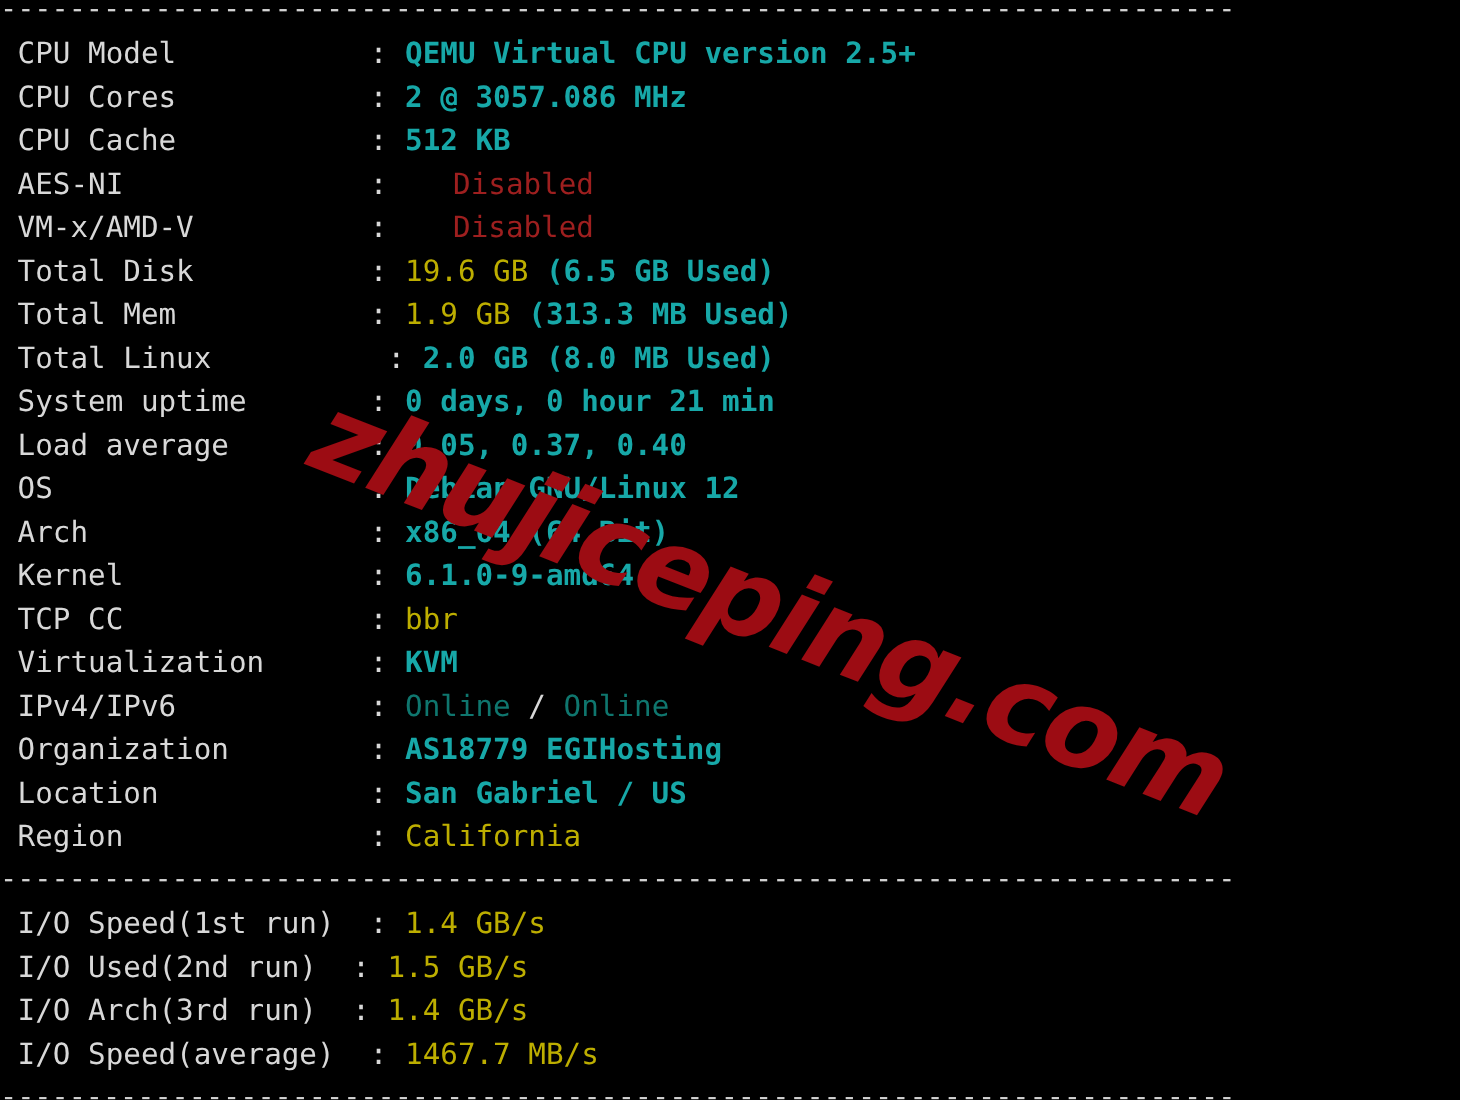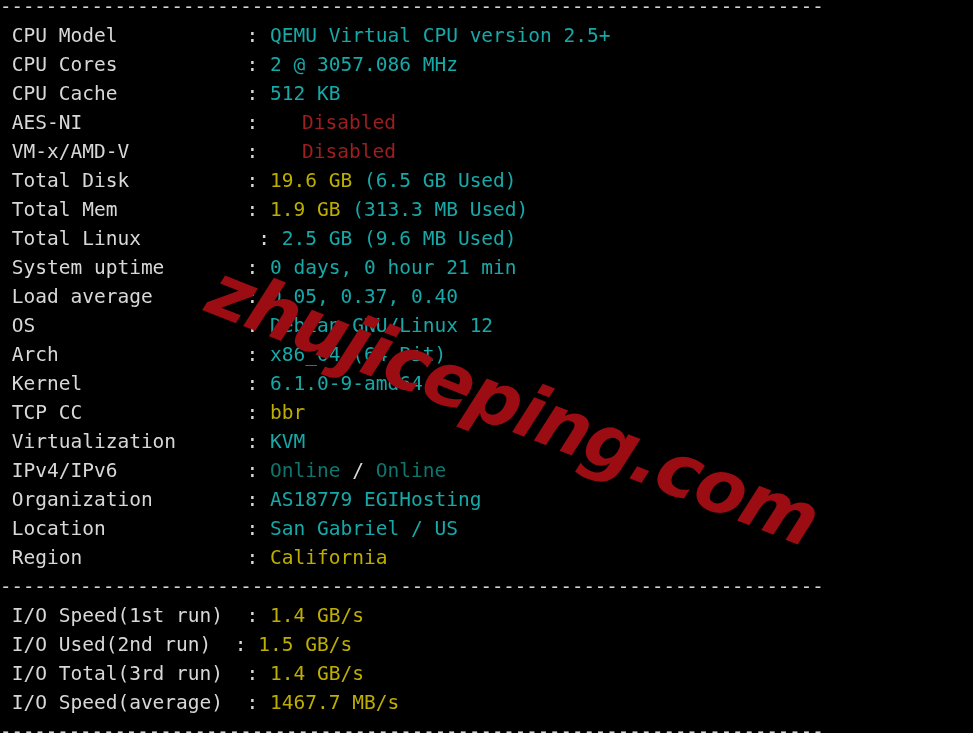--- a/index.html
+++ b/index.html
@@ -78,21 +78,21 @@
   .colon {
     display: inline-block;
     color: #d8d8d8;
     white-space: pre;
   }
   .value {
     white-space: pre;
   }
 
   
-  .c-cyan   { color: #17a8a8; }
+  .c-cyan   { color: #17a8a8; font-weight: bold; }
   .c-yellow { color: #bdae00; }
   .c-red    { color: #9e1f1f; margin-left: 32px; }
   .c-green  { color: #0f766e; }
   .c-white  { color: #d8d8d8; }
 </style>
 </head>
 <body>
 
 <div id="terminal">
 
@@ -103,39 +103,39 @@
     <div class="sep sep-top">------------------------------------------------------------------------</div>
 
     <div id="system-info-block">
         <div class="row"><span class="label"> CPU Model           </span><span class="colon">:</span><span class="value c-white"> </span><span class="value c-cyan">QEMU Virtual CPU version 2.5+</span></div>
         <div class="row"><span class="label"> CPU Cores           </span><span class="colon">:</span><span class="value c-white"> </span><span class="value c-cyan">2 @ 3057.086 MHz</span></div>
         <div class="row"><span class="label"> CPU Cache           </span><span class="colon">:</span><span class="value c-white"> </span><span class="value c-cyan">512 KB</span></div>
         <div class="row"><span class="label"> AES-NI              </span><span class="colon">:</span><span class="value c-white"> </span><span class="value c-red">Disabled</span></div>
         <div class="row"><span class="label"> VM-x/AMD-V          </span><span class="colon">:</span><span class="value c-white"> </span><span class="value c-red">Disabled</span></div>
         <div class="row"><span class="label"> Total Disk          </span><span class="colon">:</span><span class="value c-white"> </span><span class="value c-yellow">19.6 GB</span><span class="value c-cyan"> (6.5 GB Used)</span></div>
         <div class="row"><span class="label"> Total Mem           </span><span class="colon">:</span><span class="value c-white"> </span><span class="value c-yellow">1.9 GB</span><span class="value c-cyan"> (313.3 MB Used)</span></div>
-        <div class="row"><span class="label"> Total Linux          </span><span class="colon">:</span><span class="value c-white"> </span><span class="value c-cyan">2.5 GB (9.6 MB Used)</span></div>
+        <div class="row"><span class="label"> Total Linux          </span><span class="colon">:</span><span class="value c-white"> </span><span class="value c-cyan">2.0 GB (8.0 MB Used)</span></div>
         <div class="row"><span class="label"> System uptime       </span><span class="colon">:</span><span class="value c-white"> </span><span class="value c-cyan">0 days, 0 hour 21 min</span></div>
         <div class="row"><span class="label"> Load average        </span><span class="colon">:</span><span class="value c-white"> </span><span class="value c-cyan">0.05, 0.37, 0.40</span></div>
         <div class="row"><span class="label"> OS                  </span><span class="colon">:</span><span class="value c-white"> </span><span class="value c-cyan">Debian GNU/Linux 12</span></div>
         <div class="row"><span class="label"> Arch                </span><span class="colon">:</span><span class="value c-white"> </span><span class="value c-cyan">x86_64 (64 Bit)</span></div>
         <div class="row"><span class="label"> Kernel              </span><span class="colon">:</span><span class="value c-white"> </span><span class="value c-cyan">6.1.0-9-amd64</span></div>
         <div class="row"><span class="label"> TCP CC              </span><span class="colon">:</span><span class="value c-white"> </span><span class="value c-yellow">bbr</span></div>
         <div class="row"><span class="label"> Virtualization      </span><span class="colon">:</span><span class="value c-white"> </span><span class="value c-cyan">KVM</span></div>
         <div class="row"><span class="label"> IPv4/IPv6           </span><span class="colon">:</span><span class="value c-white"> </span><span class="value c-green">Online</span><span class="value c-white"> / </span><span class="value c-green">Online</span></div>
         <div class="row"><span class="label"> Organization        </span><span class="colon">:</span><span class="value c-white"> </span><span class="value c-cyan">AS18779 EGIHosting</span></div>
         <div class="row"><span class="label"> Location            </span><span class="colon">:</span><span class="value c-white"> </span><span class="value c-cyan">San Gabriel / US</span></div>
         <div class="row"><span class="label"> Region              </span><span class="colon">:</span><span class="value c-white"> </span><span class="value c-yellow">California</span></div>
       </div>
 
     <div class="sep sep-mid">------------------------------------------------------------------------</div>
 
     <div id="io-speed-block">
         <div class="row"><span class="label"> I/O Speed(1st run)  </span><span class="colon">:</span><span class="value c-white"> </span><span class="value c-yellow">1.4 GB/s</span></div>
         <div class="row"><span class="label"> I/O Used(2nd run)  </span><span class="colon">:</span><span class="value c-white"> </span><span class="value c-yellow">1.5 GB/s</span></div>
-        <div class="row"><span class="label"> I/O Total(3rd run)  </span><span class="colon">:</span><span class="value c-white"> </span><span class="value c-yellow">1.4 GB/s</span></div>
+        <div class="row"><span class="label"> I/O Arch(3rd run)  </span><span class="colon">:</span><span class="value c-white"> </span><span class="value c-yellow">1.4 GB/s</span></div>
         <div class="row"><span class="label"> I/O Speed(average)  </span><span class="colon">:</span><span class="value c-white"> </span><span class="value c-yellow">1467.7 MB/s</span></div>
       </div>
 
     <div class="sep sep-bottom">------------------------------------------------------------------------</div>
 
   </div>
 </div>
 
 </body></html>

